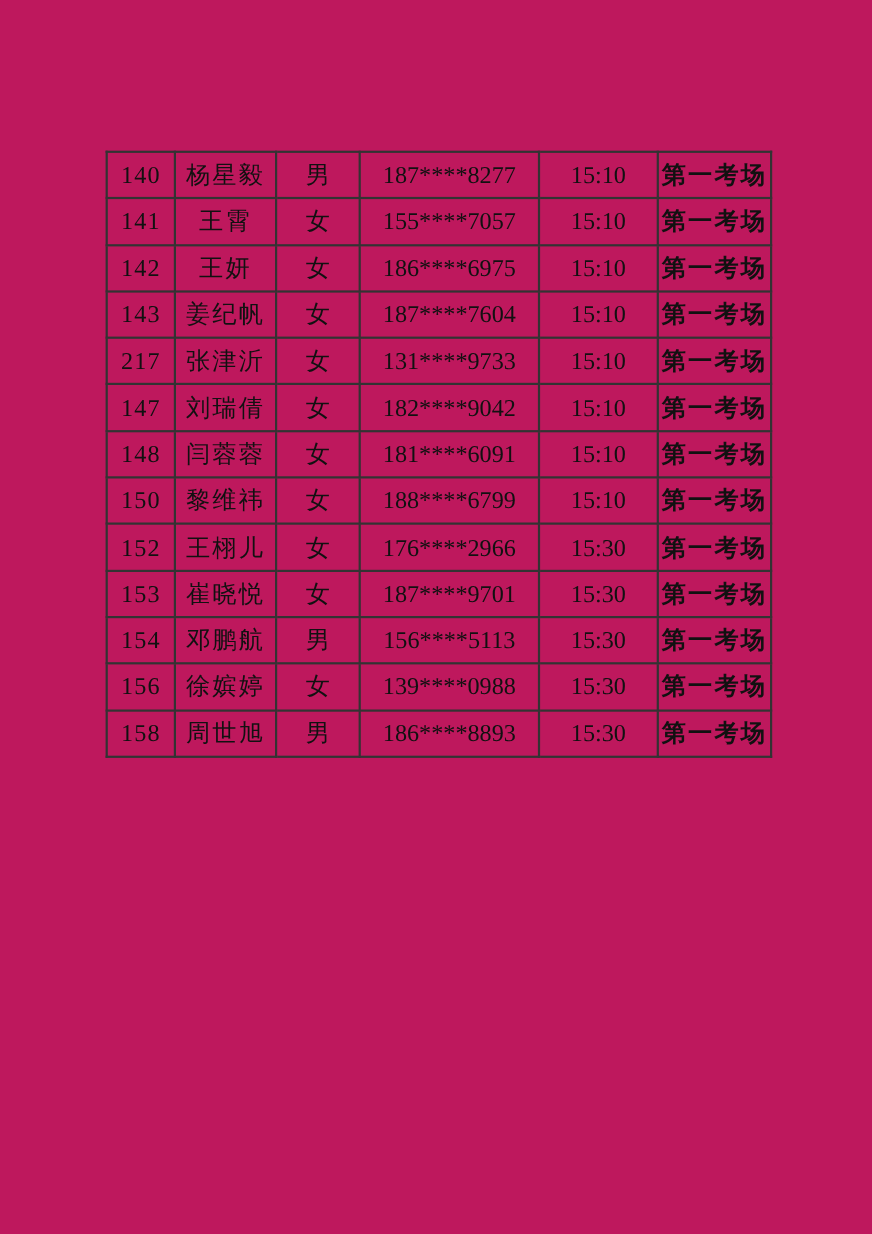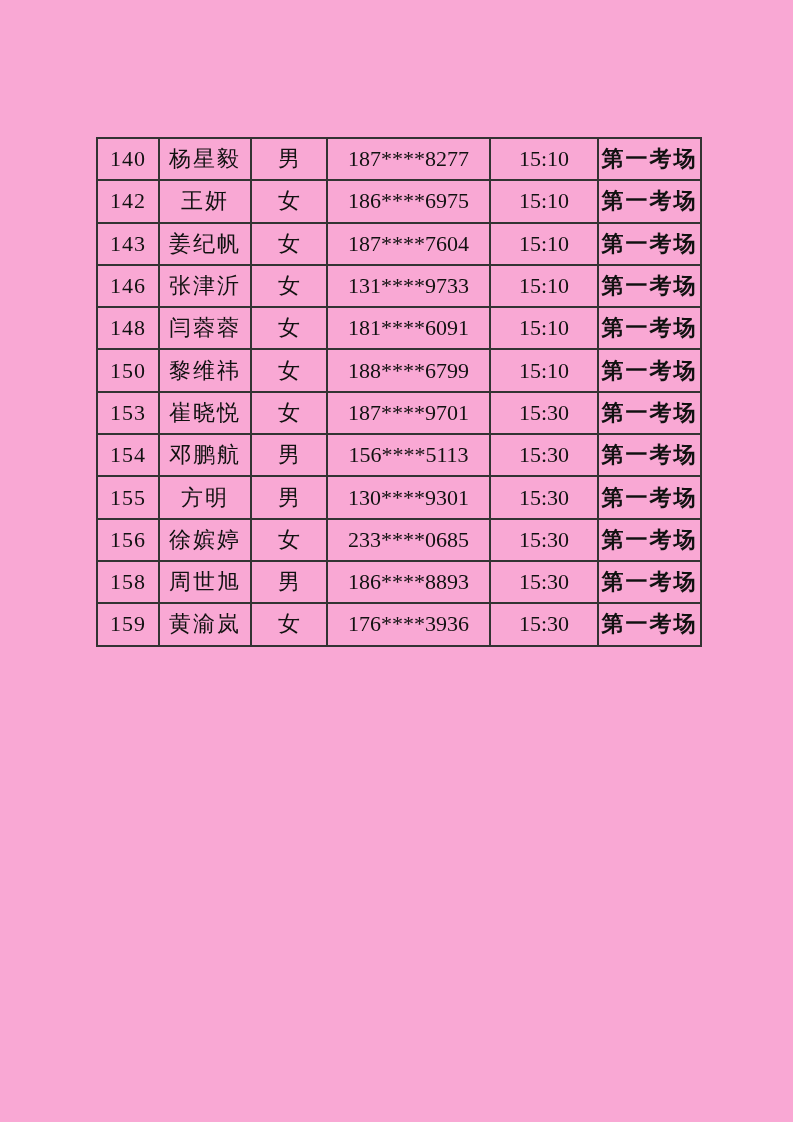--- a/index.html
+++ b/index.html
@@ -6,21 +6,21 @@
 
   html, body {
     background: #888;
     font-family: "Liberation Serif", "DejaVu Serif", serif;
   }
 
   .page {
     position: relative;
     width: 793px;
     height: 1122px;
-    background: #f9a8d4;
+    background: #be185d;
     overflow: hidden;
     margin: 0 auto;
   }
 
   table.roster {
     position: absolute;
     left: 96px;
     top: 137px;
     width: 604px;
     border-collapse: collapse;
@@ -70,20 +70,28 @@
 
         <tr>
           <td class="c-no">140</td>
           <td class="c-name">杨星毅</td>
           <td class="c-gender">男</td>
           <td class="c-phone">187****8277</td>
           <td class="c-time">15:10</td>
           <td class="c-room">第一考场</td>
         </tr>
 
+        <tr>
+          <td class="c-no">141</td>
+          <td class="c-name">王霄</td>
+          <td class="c-gender">女</td>
+          <td class="c-phone">155****7057</td>
+          <td class="c-time">15:10</td>
+          <td class="c-room">第一考场</td>
+        </tr>
 
         <tr>
           <td class="c-no">142</td>
           <td class="c-name">王妍</td>
           <td class="c-gender">女</td>
           <td class="c-phone">186****6975</td>
           <td class="c-time">15:10</td>
           <td class="c-room">第一考场</td>
         </tr>
 
@@ -92,28 +100,36 @@
           <td class="c-name">姜纪帆</td>
           <td class="c-gender">女</td>
           <td class="c-phone">187****7604</td>
           <td class="c-time">15:10</td>
           <td class="c-room">第一考场</td>
         </tr>
 
 
 
         <tr>
-          <td class="c-no">146</td>
+          <td class="c-no">217</td>
           <td class="c-name">张津沂</td>
           <td class="c-gender">女</td>
           <td class="c-phone">131****9733</td>
           <td class="c-time">15:10</td>
           <td class="c-room">第一考场</td>
         </tr>
 
+        <tr>
+          <td class="c-no">147</td>
+          <td class="c-name">刘瑞倩</td>
+          <td class="c-gender">女</td>
+          <td class="c-phone">182****9042</td>
+          <td class="c-time">15:10</td>
+          <td class="c-room">第一考场</td>
+        </tr>
 
         <tr>
           <td class="c-no">148</td>
           <td class="c-name">闫蓉蓉</td>
           <td class="c-gender">女</td>
           <td class="c-phone">181****6091</td>
           <td class="c-time">15:10</td>
           <td class="c-room">第一考场</td>
         </tr>
 
@@ -121,70 +137,62 @@
         <tr>
           <td class="c-no">150</td>
           <td class="c-name">黎维祎</td>
           <td class="c-gender">女</td>
           <td class="c-phone">188****6799</td>
           <td class="c-time">15:10</td>
           <td class="c-room">第一考场</td>
         </tr>
 
 
+        <tr>
+          <td class="c-no">152</td>
+          <td class="c-name">王栩儿</td>
+          <td class="c-gender">女</td>
+          <td class="c-phone">176****2966</td>
+          <td class="c-time">15:30</td>
+          <td class="c-room">第一考场</td>
+        </tr>
 
         <tr>
           <td class="c-no">153</td>
           <td class="c-name">崔晓悦</td>
           <td class="c-gender">女</td>
           <td class="c-phone">187****9701</td>
           <td class="c-time">15:30</td>
           <td class="c-room">第一考场</td>
         </tr>
 
         <tr>
           <td class="c-no">154</td>
           <td class="c-name">邓鹏航</td>
           <td class="c-gender">男</td>
           <td class="c-phone">156****5113</td>
           <td class="c-time">15:30</td>
           <td class="c-room">第一考场</td>
         </tr>
 
-        <tr>
-          <td class="c-no">155</td>
-          <td class="c-name">方明</td>
-          <td class="c-gender">男</td>
-          <td class="c-phone">130****9301</td>
-          <td class="c-time">15:30</td>
-          <td class="c-room">第一考场</td>
-        </tr>
 
         <tr>
           <td class="c-no">156</td>
           <td class="c-name">徐嫔婷</td>
           <td class="c-gender">女</td>
-          <td class="c-phone">233****0685</td>
+          <td class="c-phone">139****0988</td>
           <td class="c-time">15:30</td>
           <td class="c-room">第一考场</td>
         </tr>
 
 
         <tr>
           <td class="c-no">158</td>
           <td class="c-name">周世旭</td>
           <td class="c-gender">男</td>
           <td class="c-phone">186****8893</td>
           <td class="c-time">15:30</td>
           <td class="c-room">第一考场</td>
         </tr>
 
-        <tr>
-          <td class="c-no">159</td>
-          <td class="c-name">黄渝岚</td>
-          <td class="c-gender">女</td>
-          <td class="c-phone">176****3936</td>
-          <td class="c-time">15:30</td>
-          <td class="c-room">第一考场</td>
-        </tr>
       </tbody>
   </table>
 </div>
 
 </body></html>

